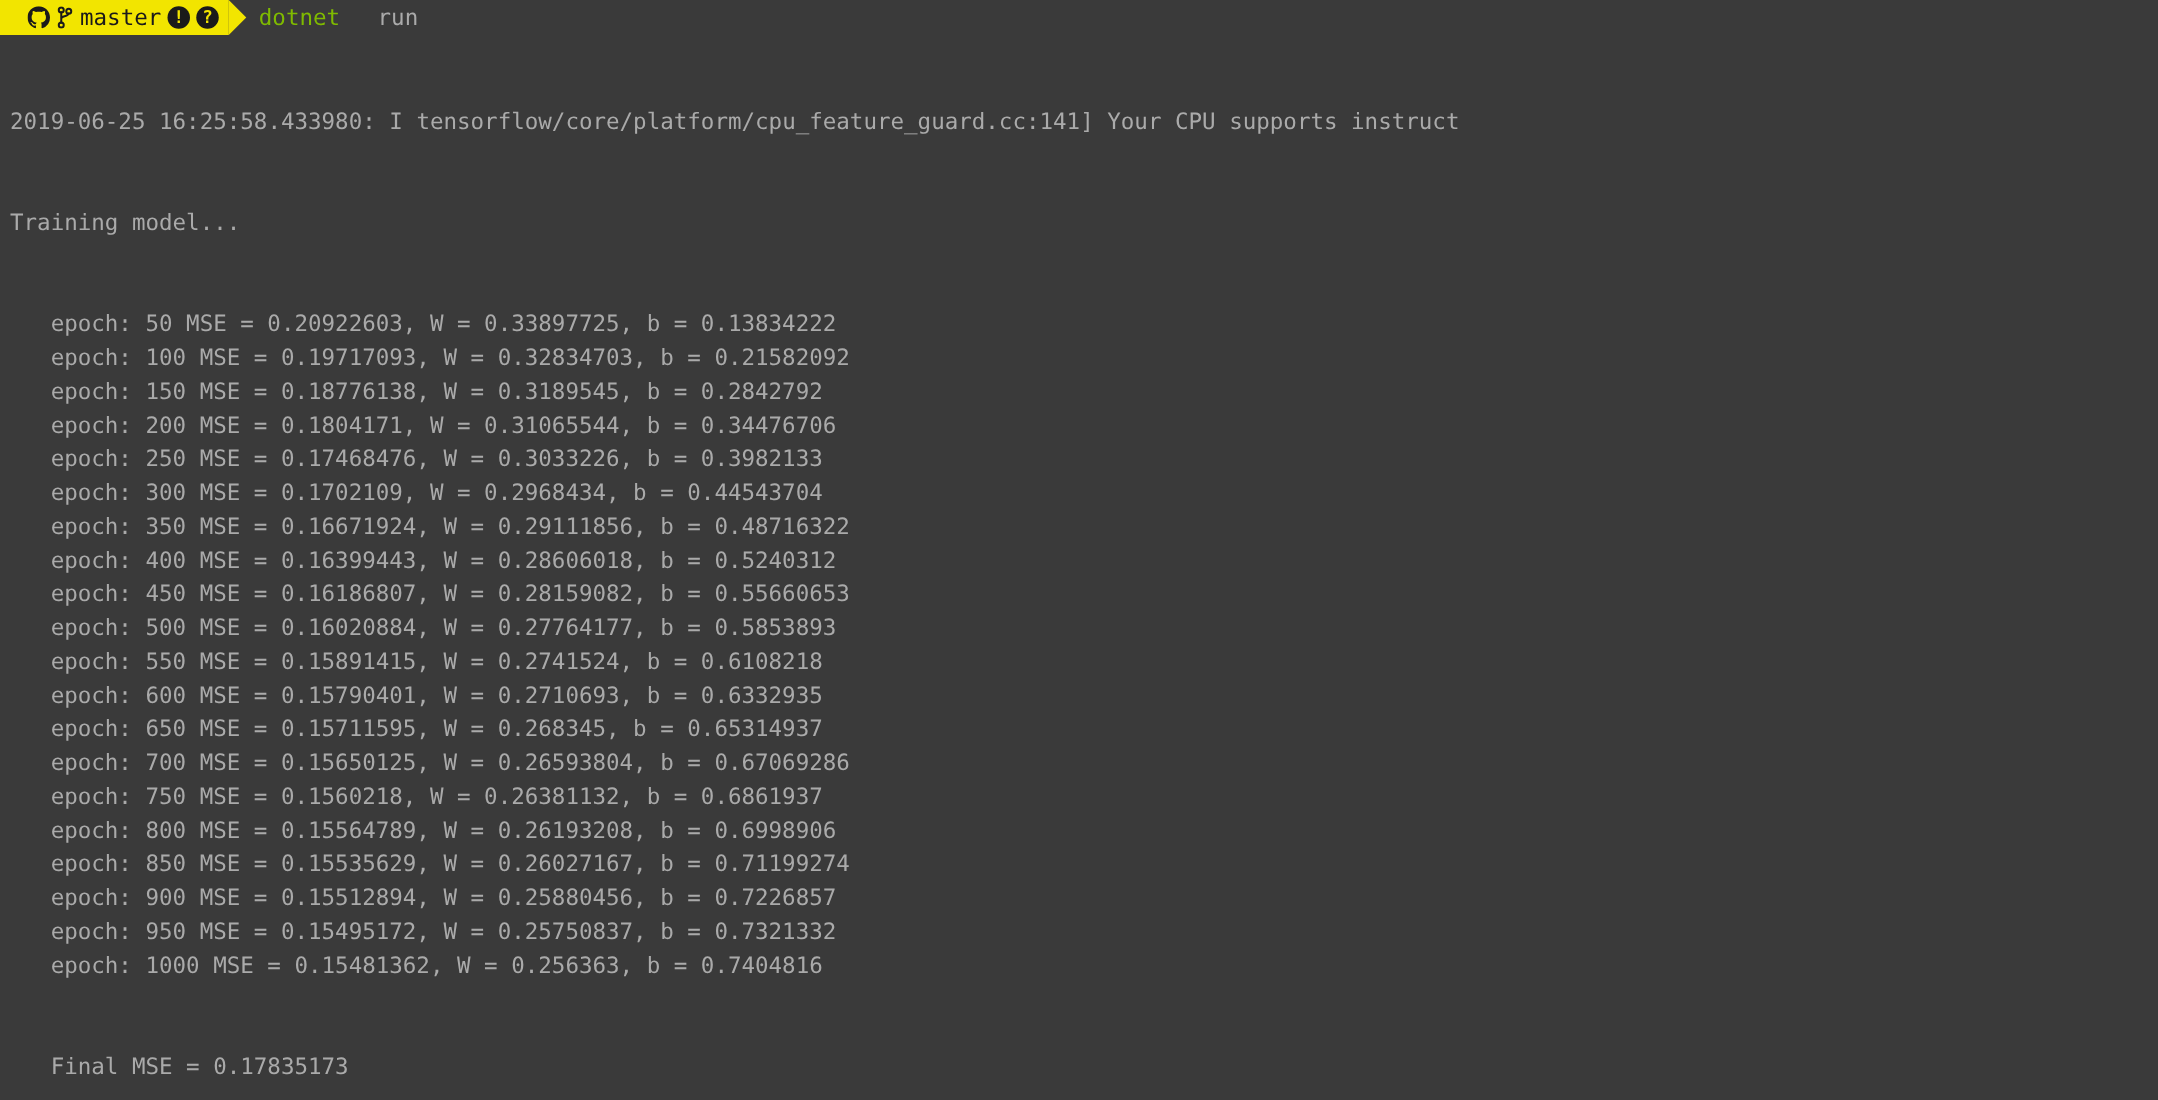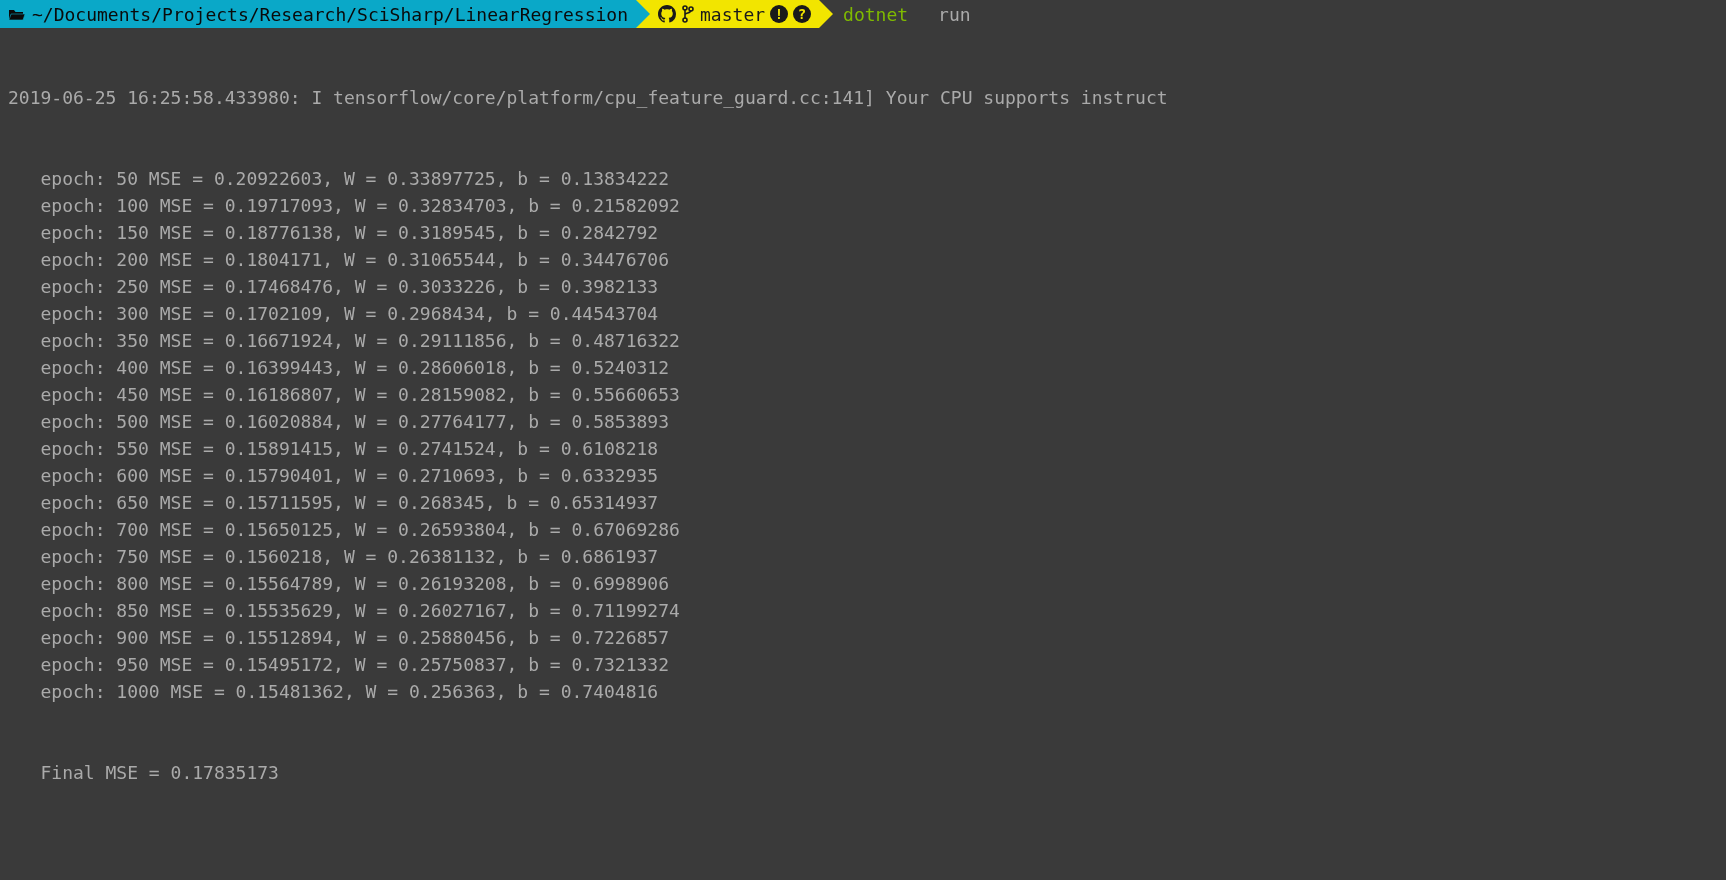--- a/index.html
+++ b/index.html
@@ -89,29 +89,20 @@
       white-space: pre;
       color: #aaaaaa;
     }
     .line { white-space: pre; }
     .indent { padding-left: 3ch; }
   </style>
 </head>
 <body>
 
 <div class="prompt-bar">
-  <div class="seg seg-path">
-    <span class="folder-icon">
-      <svg width="18" height="14" viewBox="0 0 18 14">
-        <path d="M1 2 L6 2 L7.5 4 L15 4 L15 12 L1 12 Z" fill="#0a0a0a"></path>
-        <path d="M3 6 L17 6 L15 12 L1 12 Z" fill="#0a0a0a" stroke="#0aa8c8" stroke-width="0.6"></path>
-      </svg>
-    </span>
-    <span>~/Documents/Projects/Research/SciSharp/LinearRegression</span>
-  </div>
   <div class="seg seg-git">
     <span class="git-icons">
       <span>
         <svg width="18" height="18" viewBox="0 0 16 16">
             <path fill="#1a1a1a" d="M8 0C3.58 0 0 3.58 0 8c0 3.54 2.29 6.53 5.47 7.59.4.07.55-.17.55-.38 0-.19-.01-.82-.01-1.49-2.01.37-2.53-.49-2.69-.94-.09-.23-.48-.94-.82-1.13-.28-.15-.68-.52-.01-.53.63-.01 1.08.58 1.23.82.72 1.21 1.87.87 2.33.66.07-.52.28-.87.51-1.07-1.78-.2-3.64-.89-3.64-3.95 0-.87.31-1.59.82-2.15-.08-.2-.36-1.02.08-2.12 0 0 .67-.21 2.2.82.64-.18 1.32-.27 2-.27.68 0 1.36.09 2 .27 1.53-1.04 2.2-.82 2.2-.82.44 1.1.16 1.92.08 2.12.51.56.82 1.27.82 2.15 0 3.07-1.87 3.75-3.65 3.95.29.25.54.73.54 1.48 0 1.07-.01 1.93-.01 2.2 0 .21.15.46.55.38A8.013 8.013 0 0016 8c0-4.42-3.58-8-8-8z"></path>
           </svg>
       </span>
       <span>
         <svg width="14" height="18" viewBox="0 0 14 18">
             <path fill="none" stroke="#1a1a1a" stroke-width="1.6" d="M4 4 L4 14 M4 10 C4 7 10 9 10 5"></path>
@@ -126,17 +117,18 @@
     </span>
   </div>
   <div class="seg seg-cmd">
     <span class="cmd-green">dotnet</span>
       <span> run</span>
   </div>
 </div>
 
 <div class="terminal-output">
   <div class="line">2019-06-25 16:25:58.433980: I tensorflow/core/platform/cpu_feature_guard.cc:141] Your CPU supports instruct</div>
+  <div class="line">Training model...</div>
   <div id="epoch-lines"><div class="line indent">epoch: 50 MSE = 0.20922603, W = 0.33897725, b = 0.13834222</div><div class="line indent">epoch: 100 MSE = 0.19717093, W = 0.32834703, b = 0.21582092</div><div class="line indent">epoch: 150 MSE = 0.18776138, W = 0.3189545, b = 0.2842792</div><div class="line indent">epoch: 200 MSE = 0.1804171, W = 0.31065544, b = 0.34476706</div><div class="line indent">epoch: 250 MSE = 0.17468476, W = 0.3033226, b = 0.3982133</div><div class="line indent">epoch: 300 MSE = 0.1702109, W = 0.2968434, b = 0.44543704</div><div class="line indent">epoch: 350 MSE = 0.16671924, W = 0.29111856, b = 0.48716322</div><div class="line indent">epoch: 400 MSE = 0.16399443, W = 0.28606018, b = 0.5240312</div><div class="line indent">epoch: 450 MSE = 0.16186807, W = 0.28159082, b = 0.55660653</div><div class="line indent">epoch: 500 MSE = 0.16020884, W = 0.27764177, b = 0.5853893</div><div class="line indent">epoch: 550 MSE = 0.15891415, W = 0.2741524, b = 0.6108218</div><div class="line indent">epoch: 600 MSE = 0.15790401, W = 0.2710693, b = 0.6332935</div><div class="line indent">epoch: 650 MSE = 0.15711595, W = 0.268345, b = 0.65314937</div><div class="line indent">epoch: 700 MSE = 0.15650125, W = 0.26593804, b = 0.67069286</div><div class="line indent">epoch: 750 MSE = 0.1560218, W = 0.26381132, b = 0.6861937</div><div class="line indent">epoch: 800 MSE = 0.15564789, W = 0.26193208, b = 0.6998906</div><div class="line indent">epoch: 850 MSE = 0.15535629, W = 0.26027167, b = 0.71199274</div><div class="line indent">epoch: 900 MSE = 0.15512894, W = 0.25880456, b = 0.7226857</div><div class="line indent">epoch: 950 MSE = 0.15495172, W = 0.25750837, b = 0.7321332</div><div class="line indent">epoch: 1000 MSE = 0.15481362, W = 0.256363, b = 0.7404816</div></div>
   <div class="line indent">Final MSE = 0.17835173</div>
   
   
 </div>
 
 </body></html>

